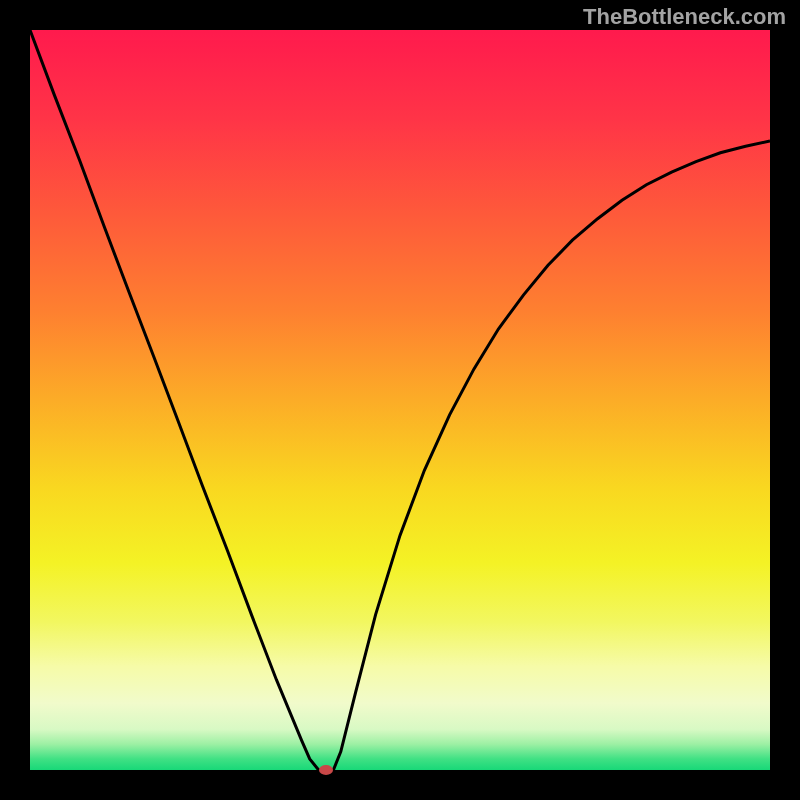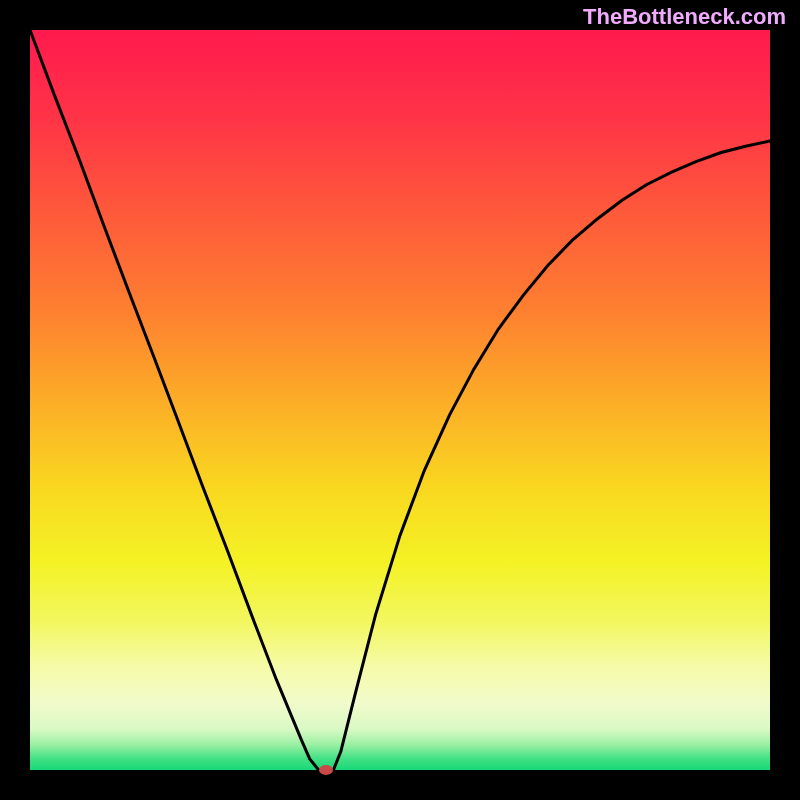--- a/index.html
+++ b/index.html
@@ -10,21 +10,21 @@
     background: #000;
     position: relative;
     font-family: Arial, Helvetica, sans-serif;
   }
   .watermark {
     position: absolute;
     top: 4px;
     right: 14px;
     font-size: 22px;
     font-weight: bold;
-    color: #f0abfc;
+    color: #a3a3a3;
     z-index: 100;
     letter-spacing: 0;
   }
   .plot-wrapper {
     position: absolute;
     left: 30px;
     top: 30px;
     width: 740px;
     height: 740px;
     background: #000;

